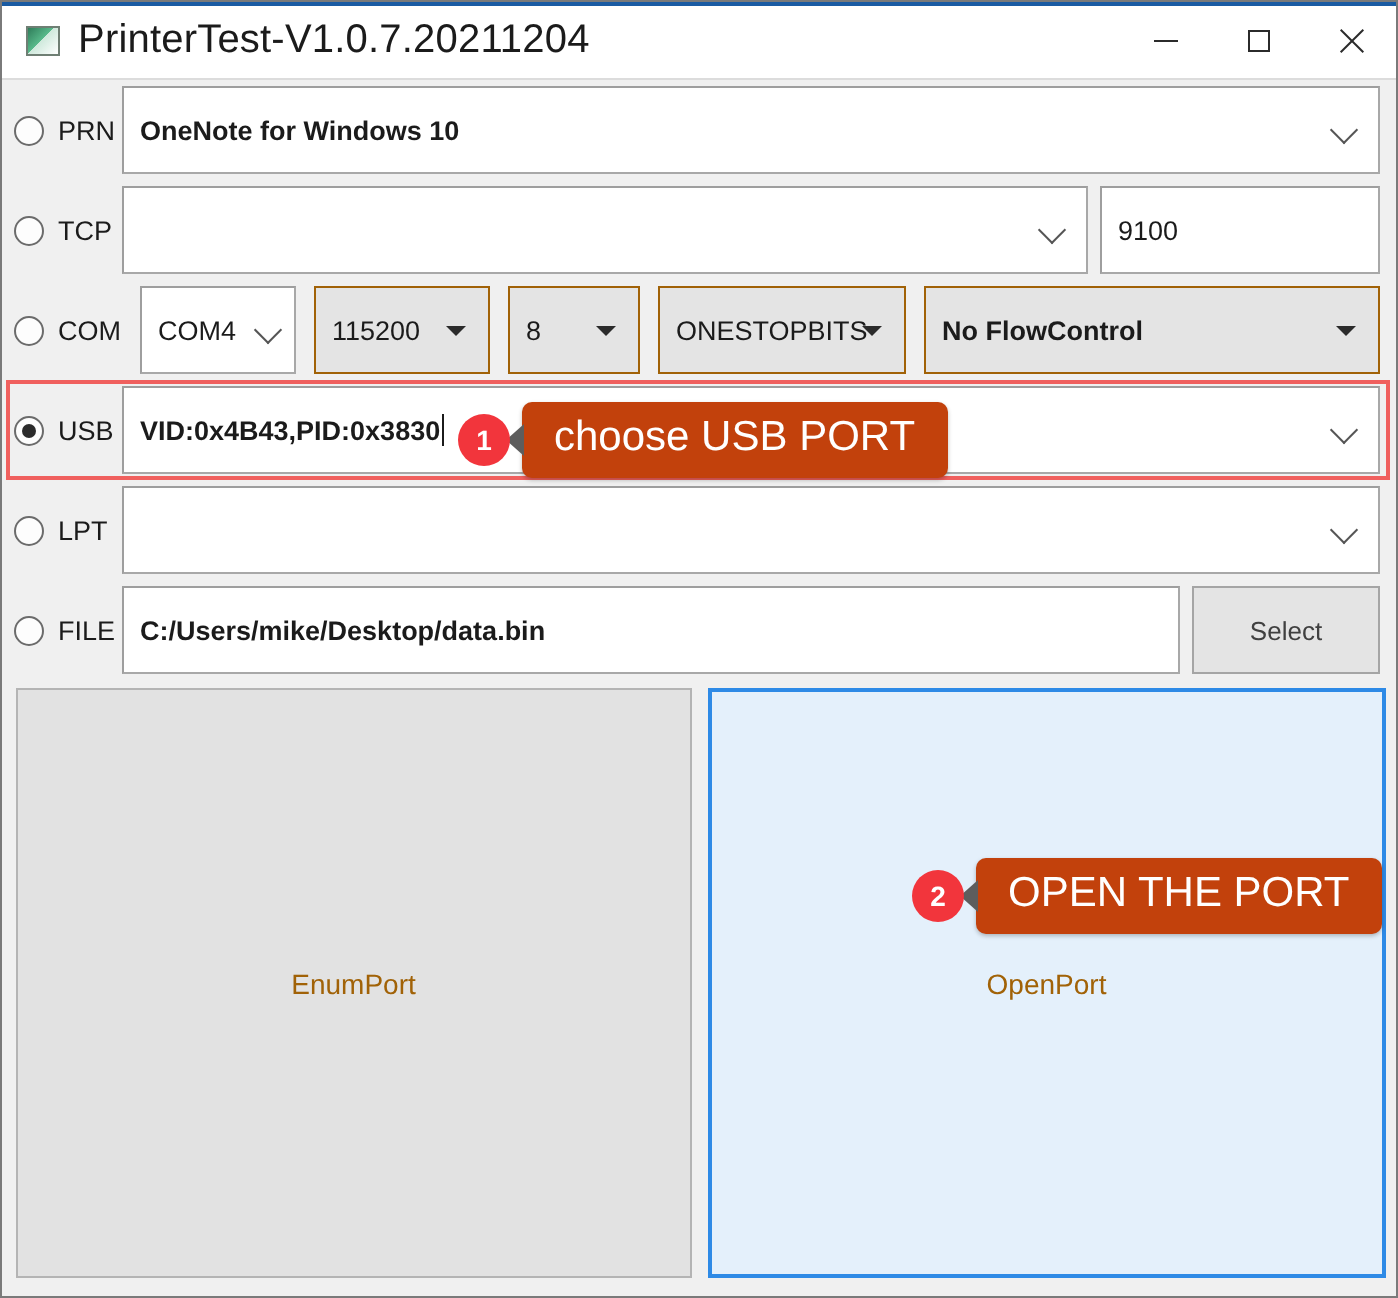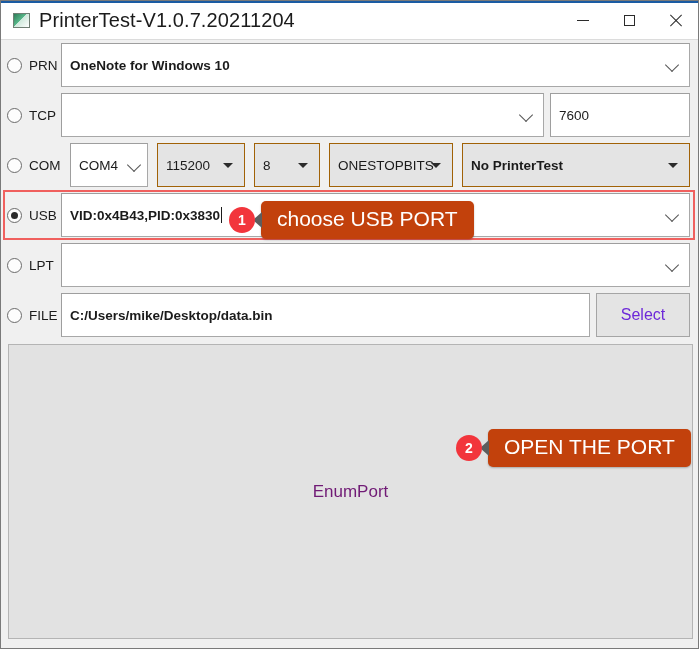--- a/index.html
+++ b/index.html
@@ -228,22 +228,22 @@
     height: 44px;
     width: 94px;
     margin-left: 6px;
     flex: none;
     background: #e4e4e4;
     border: 1px solid #a5a5a5;
     box-sizing: border-box;
     display: flex;
     align-items: center;
     justify-content: center;
-    font-size: 16px;
-    color: #6d28d9;
+    font-size: 13px;
+    color: #404040;
   }
 
   
   .panels {
     display: flex;
     padding: 4px 5px 6px 7px;
     box-sizing: border-box;
     gap: 8px;
     height: 305px;
   }
@@ -257,22 +257,22 @@
   }
   .panel-enum {
     background: #e2e2e2;
     border: 1px solid #b4b4b4;
   }
   .panel-open {
     background: #e4f0fb;
     border: 2px solid #2e8ae6;
   }
   .panel-label {
-    font-size: 17px;
-    color: #701a75;
+    font-size: 14px;
+    color: #a16207;
   }
 
   
   .callout {
     position: absolute;
     display: flex;
     align-items: center;
     z-index: 20;
   }
   .badge {
@@ -354,21 +354,21 @@
     <div class="row">
       <div class="radio-cell">
         <span class="radio"></span>
         <span class="radio-label">TCP</span>
       </div>
       <div class="field grow">
         <span class="val"></span>
         <span class="chev"></span>
       </div>
       <div class="field" style="width:140px;margin-left:6px;flex:none;">
-        <span class="val">7600</span>
+        <span class="val">9100</span>
       </div>
     </div>
 
     <div class="row">
       <div class="radio-cell">
         <span class="radio"></span>
         <span class="radio-label">COM</span>
       </div>
       <div class="field com-field" style="width:78px;flex:none;">
         <span class="val">COM4</span>
@@ -380,21 +380,21 @@
       </div>
       <div class="field gray com-field" style="width:66px;flex:none;">
         <span class="val">8</span>
         <span class="tri"></span>
       </div>
       <div class="field gray com-field" style="width:124px;flex:none;">
         <span class="val">ONESTOPBITS</span>
         <span class="tri"></span>
       </div>
       <div class="field gray com-field grow">
-        <span class="val">No PrinterTest</span>
+        <span class="val">No FlowControl</span>
         <span class="tri"></span>
       </div>
     </div>
 
     <div class="row">
       <div class="hl-box"></div>
       <div class="radio-cell">
         <span class="radio checked"></span>
         <span class="radio-label">USB</span>
       </div>
@@ -426,20 +426,23 @@
       </div>
       <div class="select-btn">Select</div>
     </div>
 
   </div>
 
   <div class="panels">
     <div class="panel panel-enum">
       <span class="panel-label">EnumPort</span>
     </div>
+    <div class="panel panel-open">
+      <span class="panel-label">OpenPort</span>
+    </div>
   </div>
 
   <div class="callout" id="callout-usb">
     <div class="badge">1</div>
     <div class="bubble">choose USB PORT</div>
   </div>
 
   <div class="callout" id="callout-open">
     <div class="badge">2</div>
     <div class="bubble">OPEN THE PORT</div>

